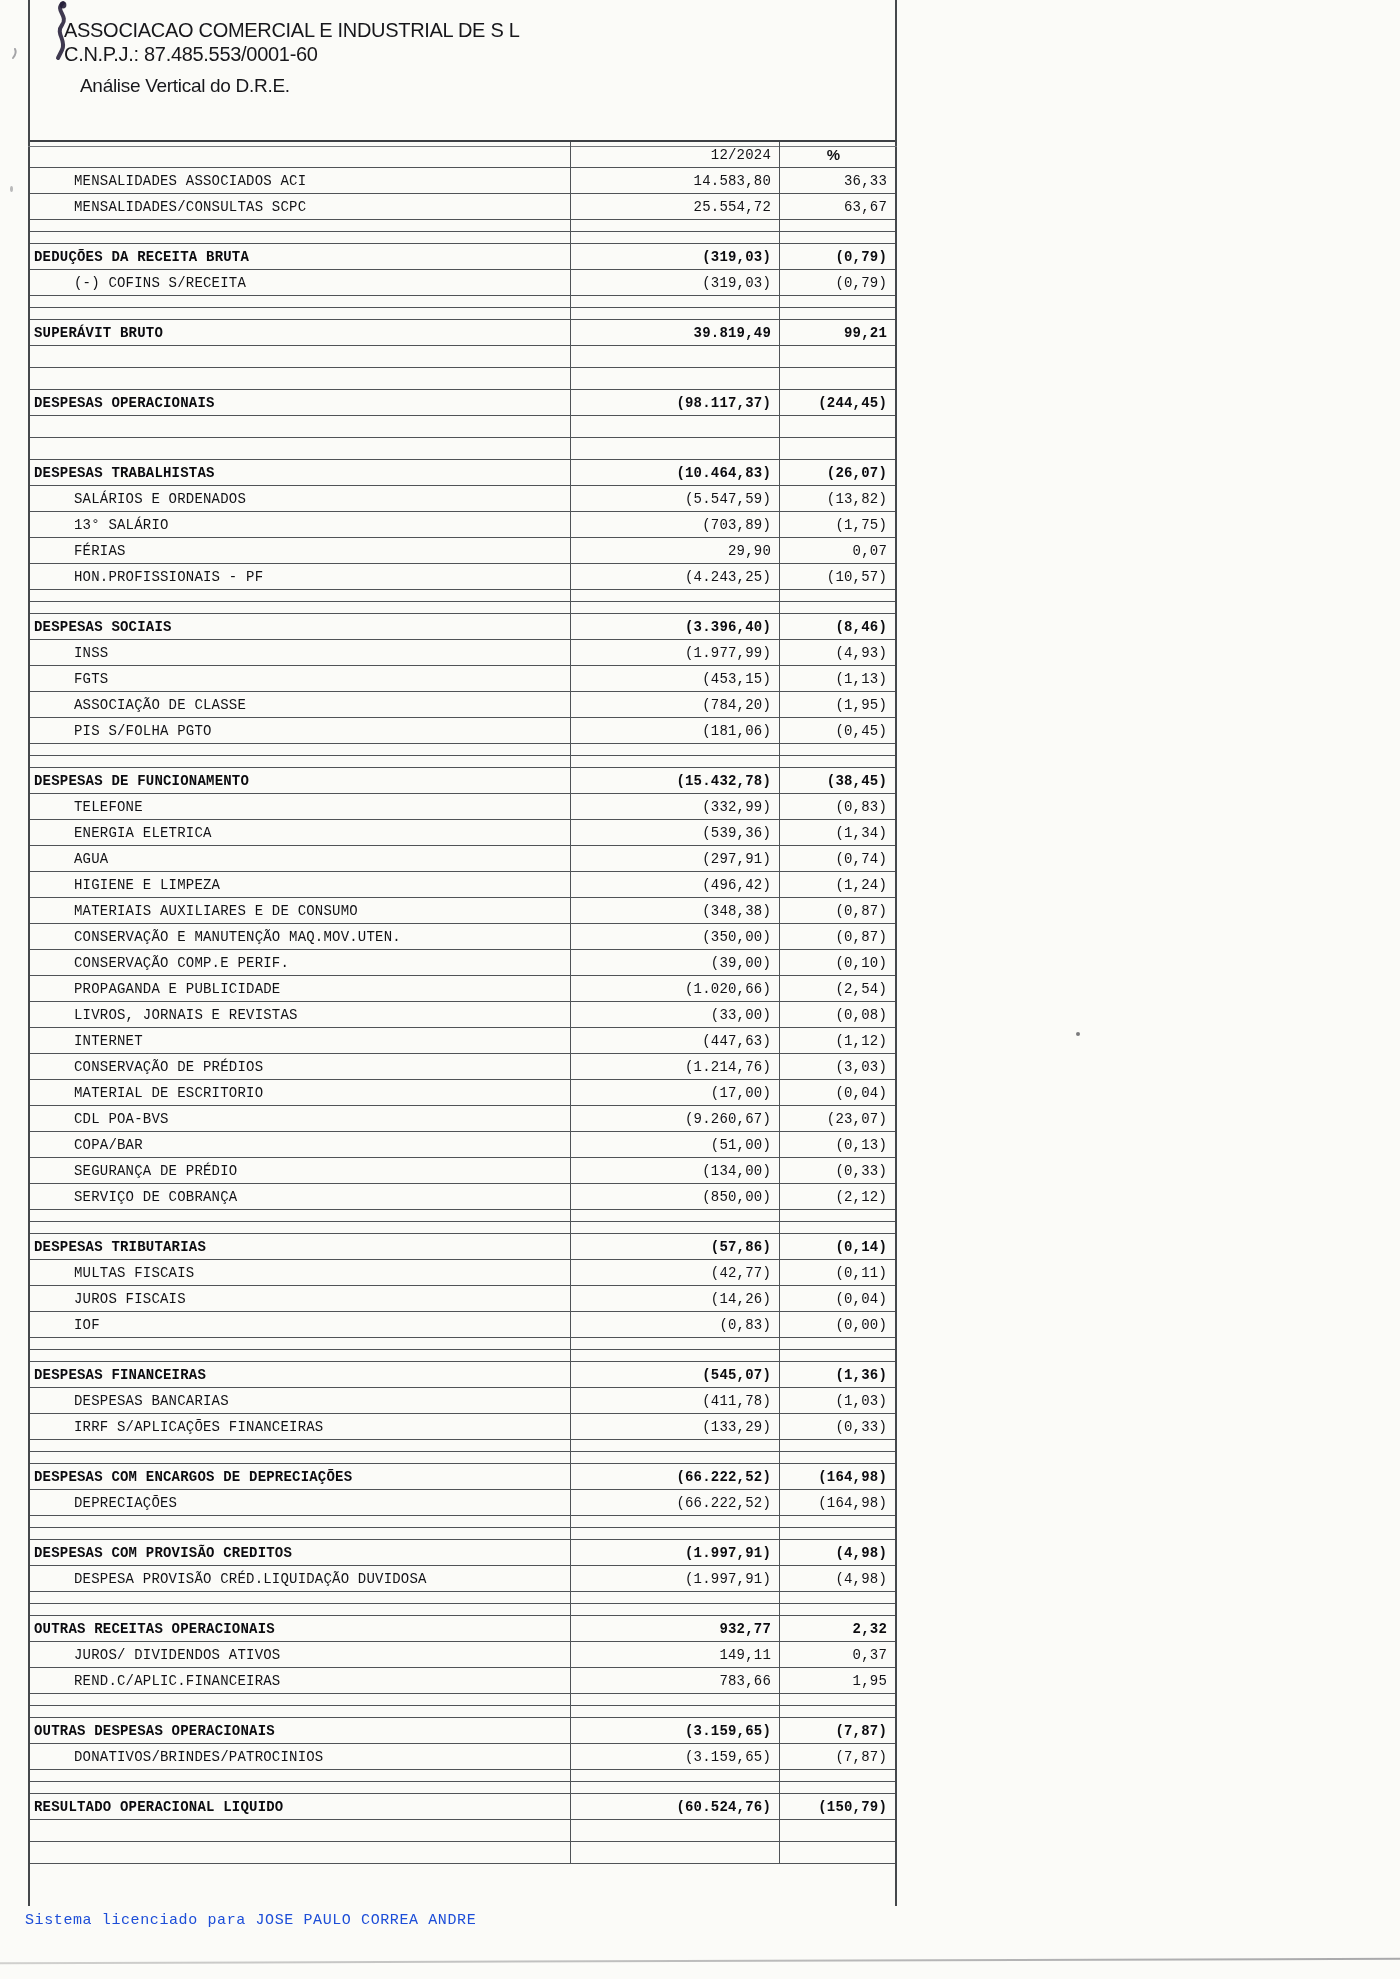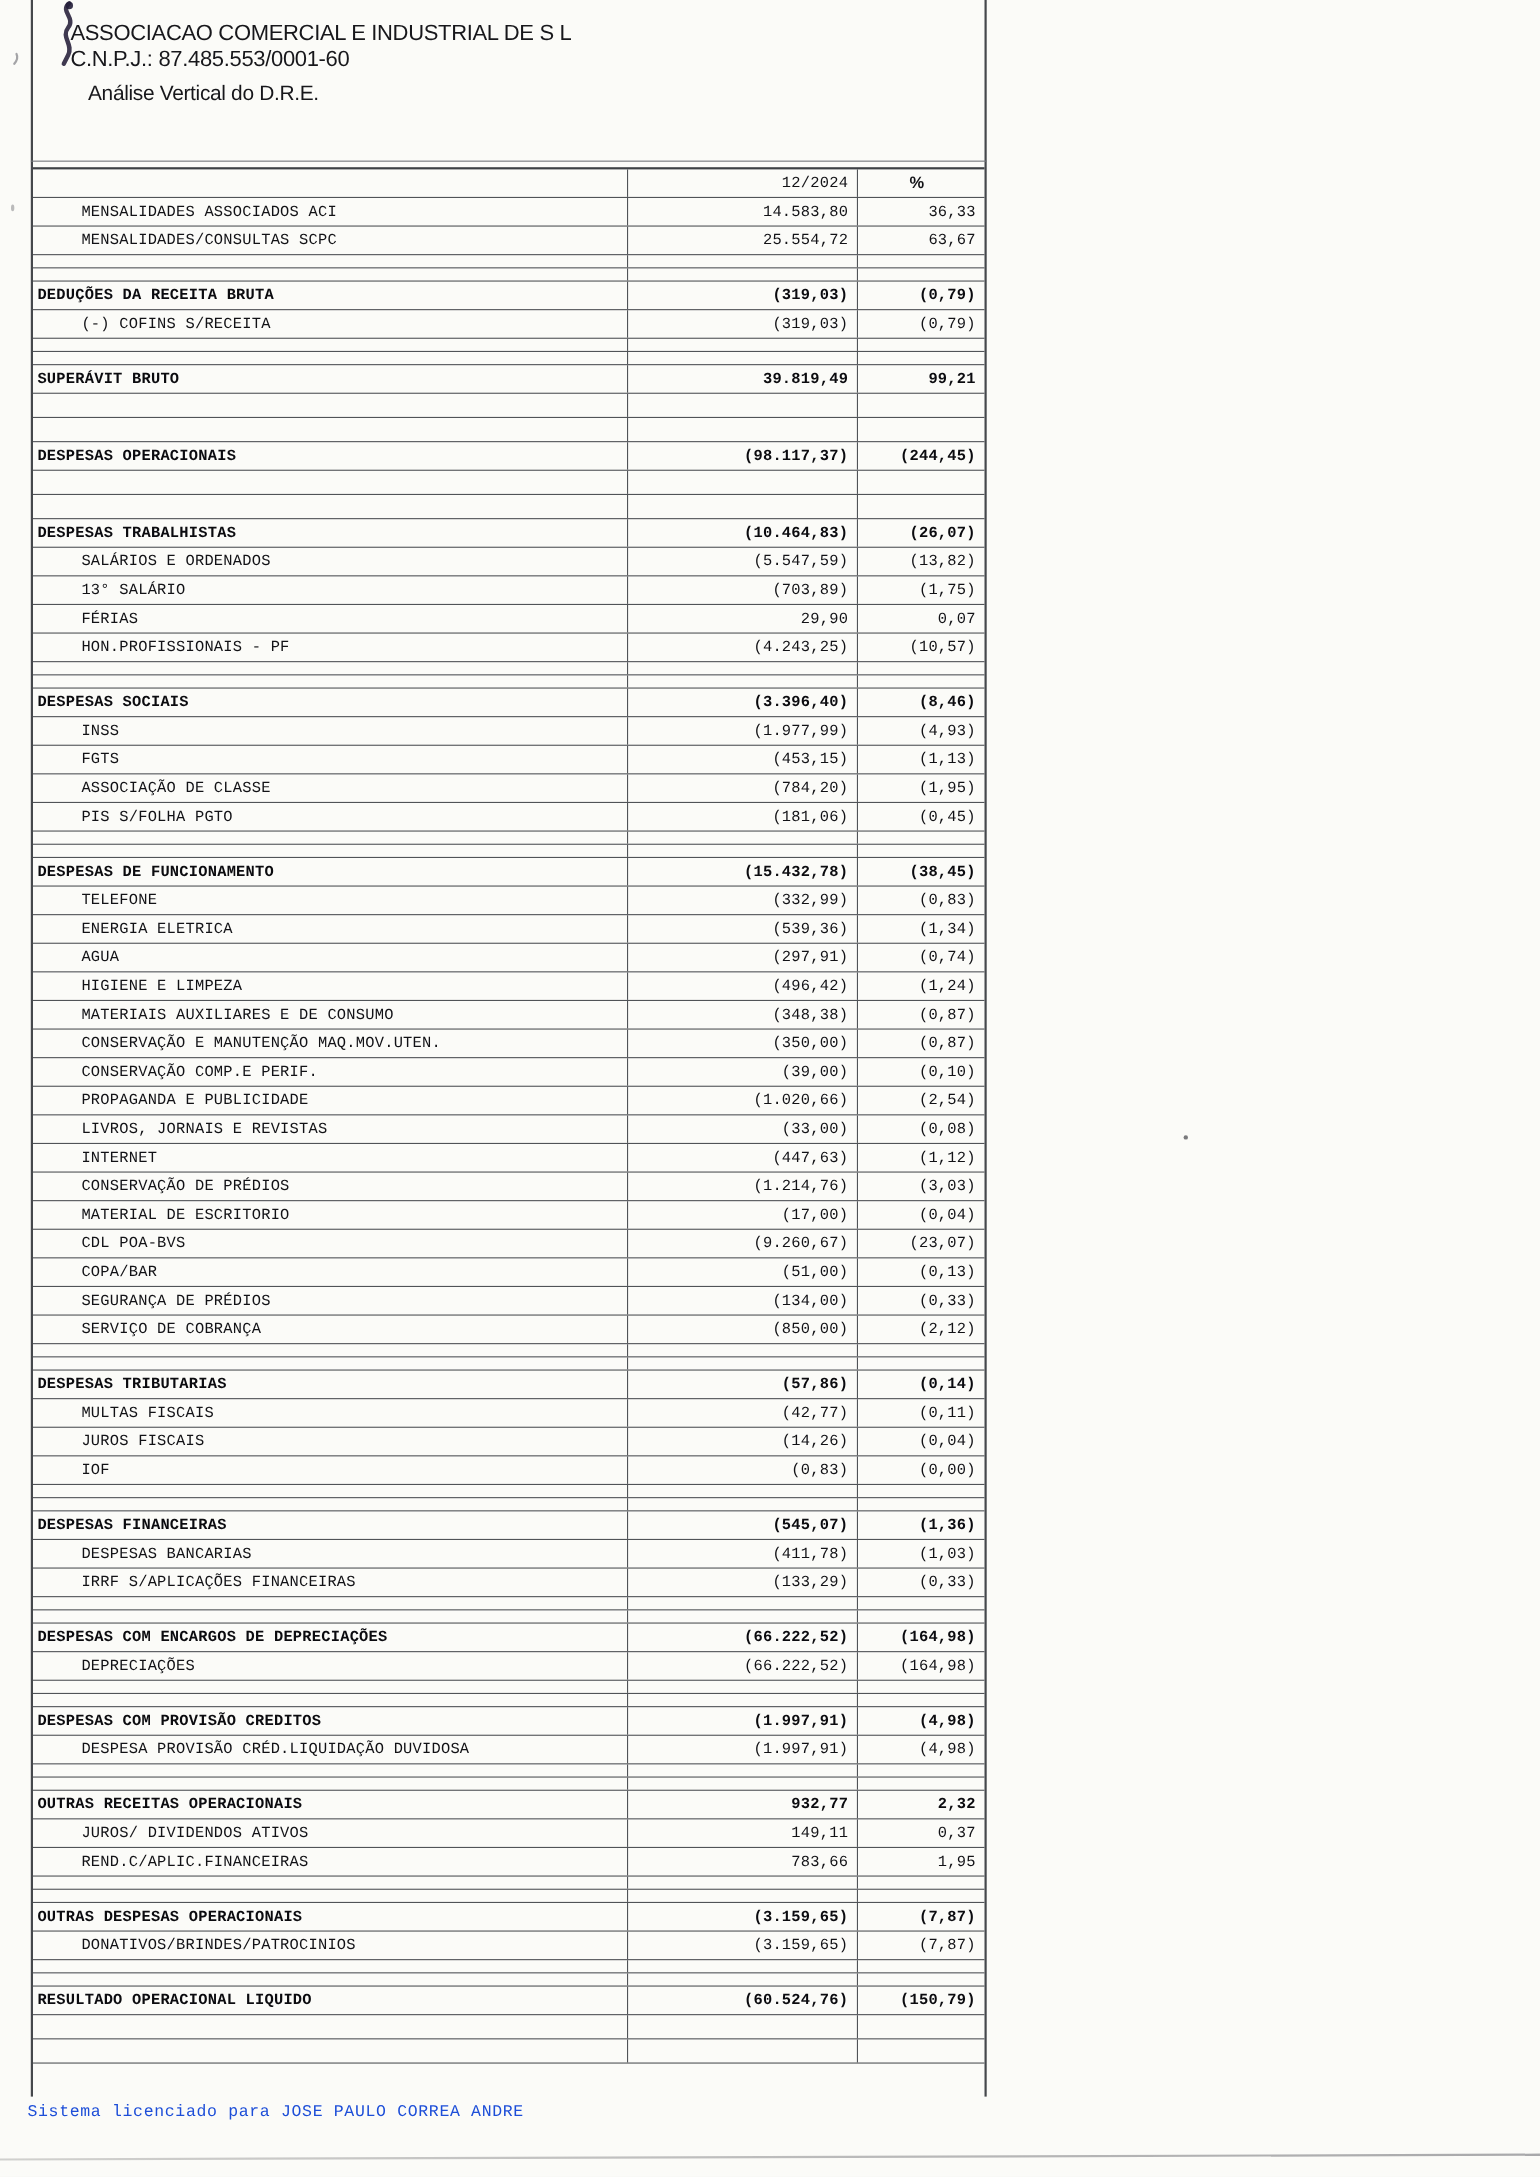--- a/index.html
+++ b/index.html
@@ -15,21 +15,21 @@
   .doc-head{position:absolute;left:64px;top:18px;font-family:"Liberation Sans","DejaVu Sans",sans-serif;font-weight:normal;color:#17171b;}
   .company{font-size:20px;letter-spacing:-0.3px;line-height:24px;}
   .cnpj{font-size:20px;letter-spacing:-0.3px;line-height:24px;}
   .report-title{font-size:19px;margin-top:9px;letter-spacing:-0.3px;margin-left:16px;}
   
   .vline{position:absolute;top:0;width:2px;height:1906px;background:#45484c;}
   .vline.left{left:28px;}
   .vline.right{left:895px;}
   .hairline{position:absolute;left:28px;top:146px;width:869px;height:1px;background:#73767a;}
   
-  .dre{position:absolute;left:30px;top:152px;width:865px;border-top:2px solid #3e4145;text-align:center;}
+  .dre{position:absolute;left:30px;top:140px;width:865px;border-top:2px solid #3e4145;text-align:center;}
   .row{display:flex;box-sizing:border-box;height:26px;border-bottom:1px solid #505357;align-items:center;}
   .row.blank{height:12px;}
   .row.blank-lg{height:22px;}
   .c{box-sizing:border-box;height:100%;display:flex;align-items:center;overflow:hidden;white-space:nowrap;}
   .c.label{width:540px;padding-left:4px;}
   .c.val{width:209px;border-left:1px solid #505357;justify-content:flex-end;padding-right:8px;}
   .c.pct{flex:1;border-left:1px solid #505357;justify-content:flex-end;padding-right:8px;}
   .row{font-size:14px;}
   .row .c{letter-spacing:0.2px;}
   .row.item .c.label{padding-left:44px;}
@@ -281,21 +281,21 @@
           <div class="c label">CDL POA-BVS</div>
           <div class="c val">(9.260,67)</div>
           <div class="c pct">(23,07)</div>
         </div>
         <div class="row item">
           <div class="c label">COPA/BAR</div>
           <div class="c val">(51,00)</div>
           <div class="c pct">(0,13)</div>
         </div>
         <div class="row item">
-          <div class="c label">SEGURANÇA DE PRÉDIOS</div>
+          <div class="c label">SEGURANÇA DE PRÉDIO</div>
           <div class="c val">(134,00)</div>
           <div class="c pct">(0,33)</div>
         </div>
         <div class="row item">
           <div class="c label">SERVIÇO DE COBRANÇA</div>
           <div class="c val">(850,00)</div>
           <div class="c pct">(2,12)</div>
         </div>
         <div class="row blank">
           <div class="c label"></div>

